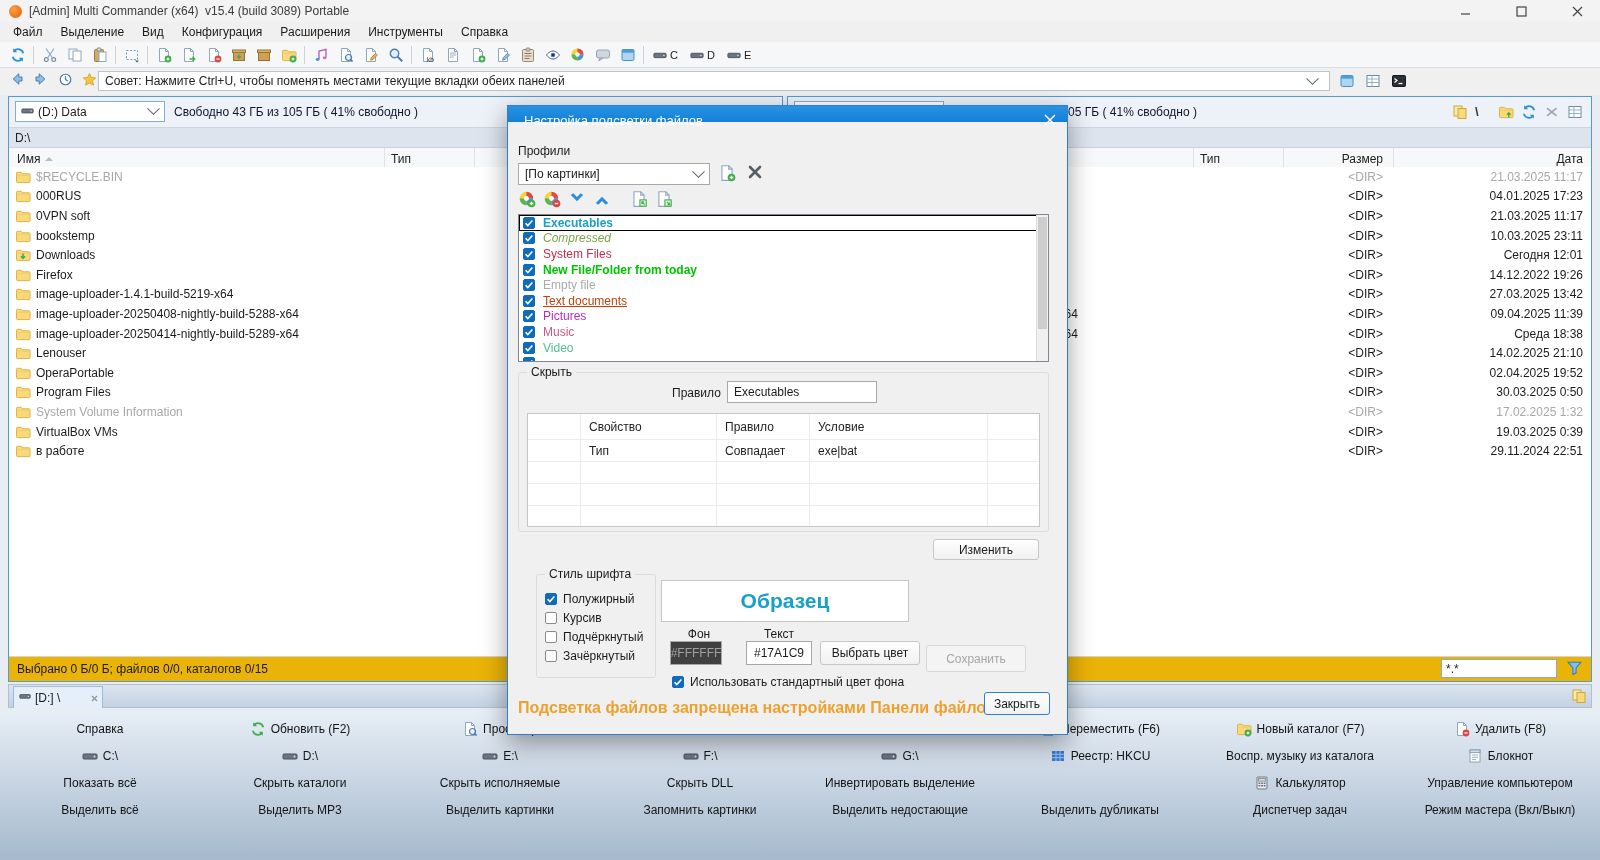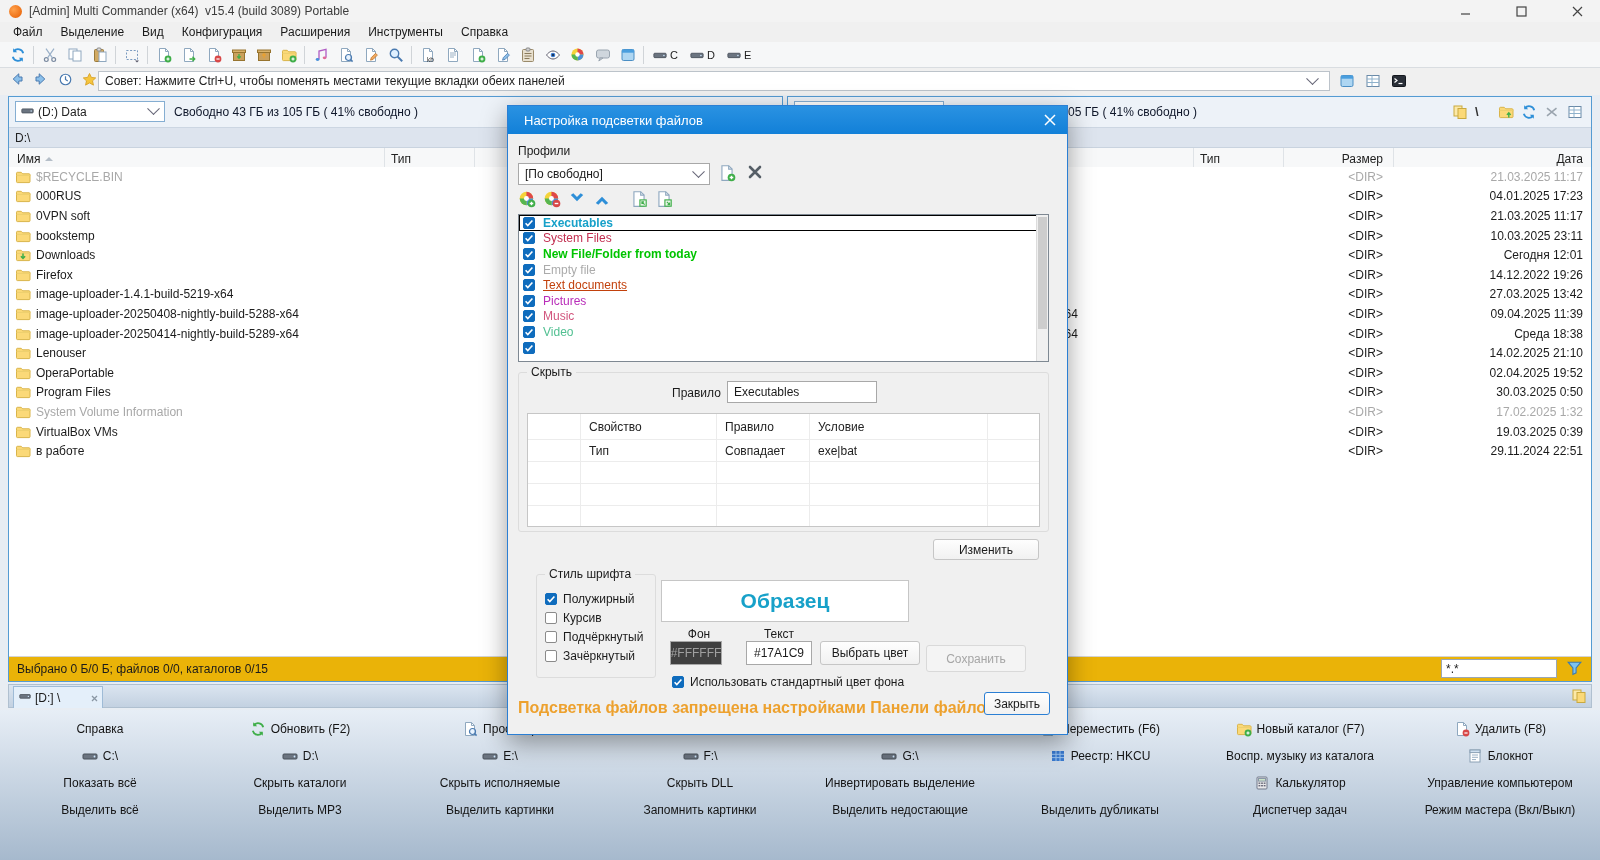--- a/index.html
+++ b/index.html
@@ -60,21 +60,21 @@
   #tabbarR{left:787px;width:805px;}
   .tab{position:absolute;left:4px;top:1px;width:90px;height:22px;background:#e4effa;border:1px solid #9fbbd6;border-bottom:none;display:flex;align-items:center;gap:4px;font-size:12px;color:#1b1b1b;padding-left:5px;box-sizing:border-box;}
   .corner-icon{position:absolute;right:4px;top:3px;}
   
   .bottomarea{position:absolute;left:0;top:710px;width:1600px;height:150px;background:linear-gradient(#e7eef6,#a6b9cd);}
   .bg-grid{position:absolute;left:0;top:5px;width:1600px;}
   .bg-row{display:flex;height:27px;}
   .bg-cell{width:200px;display:flex;align-items:center;justify-content:center;gap:5px;font-size:12px;color:#141414;box-sizing:border-box;}
   
   .dialog{position:absolute;left:507px;top:105px;width:559px;height:628px;background:#f0f0f0;border:1px solid #2b7fd4;box-shadow:0 8px 24px rgba(0,0,0,.38);z-index:50;box-sizing:content-box;}
-  .dlg-titlebar{position:absolute;left:0;top:0;width:559px;height:28px;background:linear-gradient(#2a92e2,#1280d8);}
+  .dlg-titlebar{position:absolute;left:0;top:0;width:559px;height:16px;background:linear-gradient(#2a92e2,#1280d8);}
   .dlg-title{position:absolute;left:16px;top:0;height:28px;display:flex;align-items:center;color:#fff;font-size:13px;}
   .dlg-close{position:absolute;right:0;top:0;width:34px;height:28px;display:flex;align-items:center;justify-content:center;}
   .dlg-label{position:absolute;font-size:12px;color:#1b1b1b;}
   .combo{position:absolute;background:#fff;border:1px solid #a8a8a8;display:flex;align-items:center;font-size:12px;color:#1b1b1b;padding-left:6px;box-sizing:border-box;}
   .hl-list{position:absolute;left:10px;top:108px;width:531px;height:148px;background:#fff;border:1px solid #7e8892;overflow:hidden;box-sizing:border-box;}
   .hl-inner{position:absolute;left:0;top:0;right:11px;bottom:0;}
   .hl-row{height:15.6px;display:flex;align-items:center;padding-left:4px;box-sizing:border-box;}
   .hl-row.sel{outline:1px solid #000;outline-offset:-1px;}
   .hl-label{margin-left:8px;font-size:12px;white-space:nowrap;}
   .cb{width:12px;height:12px;border:1px solid #8a8a8a;border-radius:2px;background:#fff;flex:none;display:flex;align-items:center;justify-content:center;box-sizing:border-box;}
@@ -1186,21 +1186,21 @@
       <span class="dlg-title">Настройка подсветки файлов</span>
       <span class="dlg-close">
           <svg width="12" height="12">
             <path d="M1 1l10 10M11 1L1 11" stroke="#fff" stroke-width="1.5"></path>
           </svg>
         </span>
     </div>
 
     <span class="dlg-label" style="left:10px;top:38px">Профили</span>
     <div class="combo" style="left:10px;top:57px;width:192px;height:22px">
-      <span>[По свободно]</span>
+      <span>[По картинки]</span>
       <span class="combo-arrow"></span>
     </div>
     <span class="abs" style="left:210px;top:58px" id="profAdd"><span style="display: inline-flex; width: 18px; height: 18px; flex: 0 0 auto;">
           <svg width="18" height="18" viewBox="0 0 16 16">
             <path d="M3.5 1.5h6l3 3v10h-9z" fill="#fff" stroke="#8fa8bf"></path>
             <path d="M9.5 1.5v3h3" fill="none" stroke="#8fa8bf"></path>
             <circle cx="12" cy="12" r="3.4" fill="#3fae49"></circle>
             <path d="M12 10.4v3.2M10.4 12h3.2" stroke="#fff" stroke-width="1.2"></path>
           </svg>
         </span></span>
@@ -1275,20 +1275,28 @@
 
     <div class="hl-list">
       <div class="hl-inner" id="hlInner">
           <div class="hl-row sel">
             <span class="cb on">
               <svg width="10" height="10" viewBox="0 0 10 10">
                 <path d="M1.6 5.2l2.2 2.3 4.6-5" fill="none" stroke="#fff" stroke-width="1.6"></path>
               </svg>
             </span>
             <span class="hl-label" style="color: rgb(23, 161, 201); font-weight: bold;">Executables</span>
+          </div>
+          <div class="hl-row">
+            <span class="cb on">
+              <svg width="10" height="10" viewBox="0 0 10 10">
+                <path d="M1.6 5.2l2.2 2.3 4.6-5" fill="none" stroke="#fff" stroke-width="1.6"></path>
+              </svg>
+            </span>
+            <span class="hl-label" style="color: rgb(125, 165, 72); font-style: italic;">Compressed</span>
           </div>
           <div class="hl-row">
             <span class="cb on">
               <svg width="10" height="10" viewBox="0 0 10 10">
                 <path d="M1.6 5.2l2.2 2.3 4.6-5" fill="none" stroke="#fff" stroke-width="1.6"></path>
               </svg>
             </span>
             <span class="hl-label" style="color: rgb(194, 46, 80);">System Files</span>
           </div>
           <div class="hl-row">

